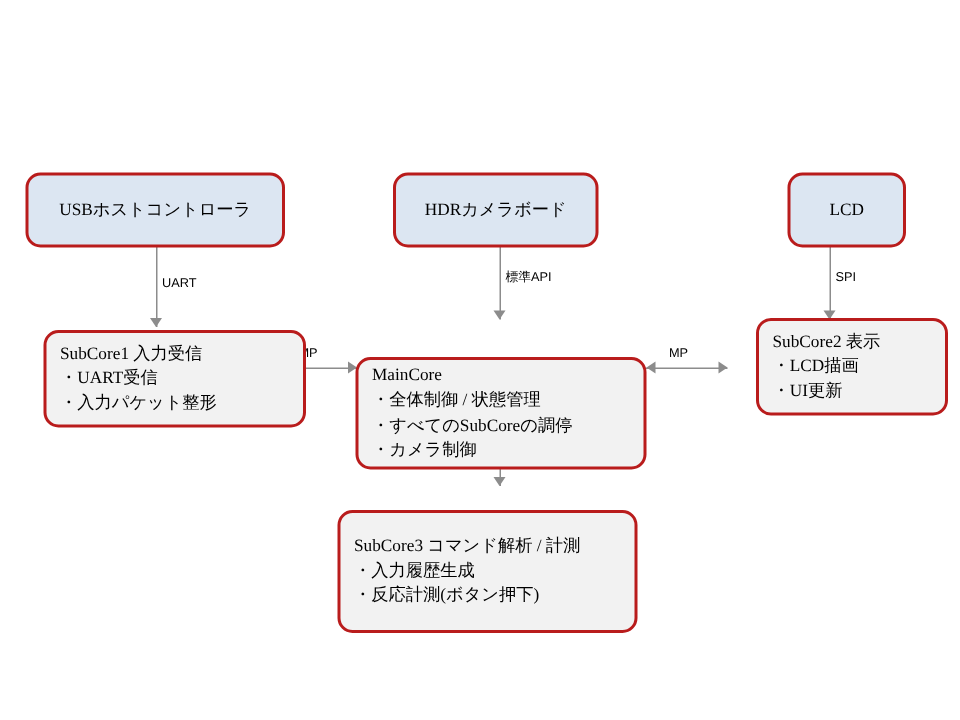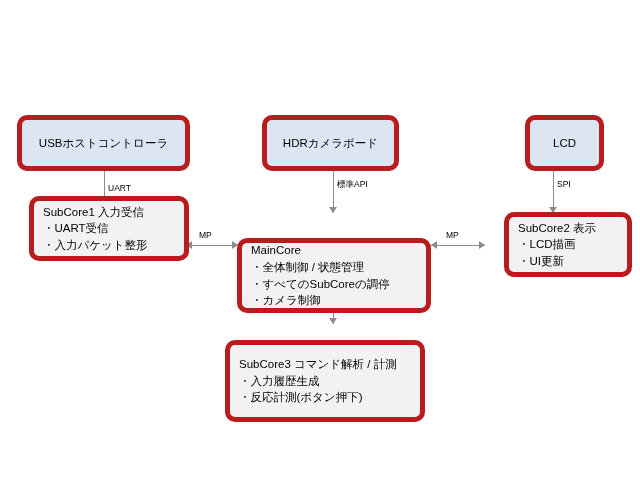--- a/index.html
+++ b/index.html
@@ -13,30 +13,31 @@
   #canvas {
     position: relative;
     width: 640px;
     height: 480px;
     background: #ffffff;
     overflow: hidden;
   }
   .node {
     position: absolute;
     box-sizing: border-box;
-    border: 5px solid #b91c1c;
+    border: 2px solid #b91c1c;
     border-radius: 10px;
     background: #dce6f2;
     font-size: 11.5px;
     color: #000000;
     line-height: 1.45;
     padding: 23px 9px;
     display: flex;
     flex-direction: column;
     justify-content: center;
+    font-family: Liberation Serif, serif;
   }
   .node.white {
     background: #f2f2f2;
   }
   .node.center {
     align-items: center;
     justify-content: center;
     text-align: center;
   }
   .node-title {
@@ -114,21 +115,21 @@
   </div>
 
   <div class="node center" style="left:262px; top:115px; width:137px; height:45px;">
     <div class="node-title">HDRカメラボード</div>
   </div>
 
   <div class="node center" style="left:525px; top:115px; width:79px; height:45px;">
     <div class="node-title">LCD</div>
   </div>
 
-  <div class="node white" style="left:29px; top:196px; width:160px; height:65px;">
+  <div class="node white" style="left:29px; top:220px; width:175px; height:65px;">
     <div class="node-title">SubCore1 入力受信</div>
     <div class="node-line">・UART受信</div>
     <div class="node-line">・入力パケット整形</div>
   </div>
 
   <div class="node white" style="left:237px; top:206px; width:194px; height:75px;margin-top:32px;">
     <div class="node-title">MainCore</div>
     <div class="node-line">・全体制御 / 状態管理</div>
     <div class="node-line">・すべてのSubCoreの調停</div>
     <div class="node-line">・カメラ制御</div>

